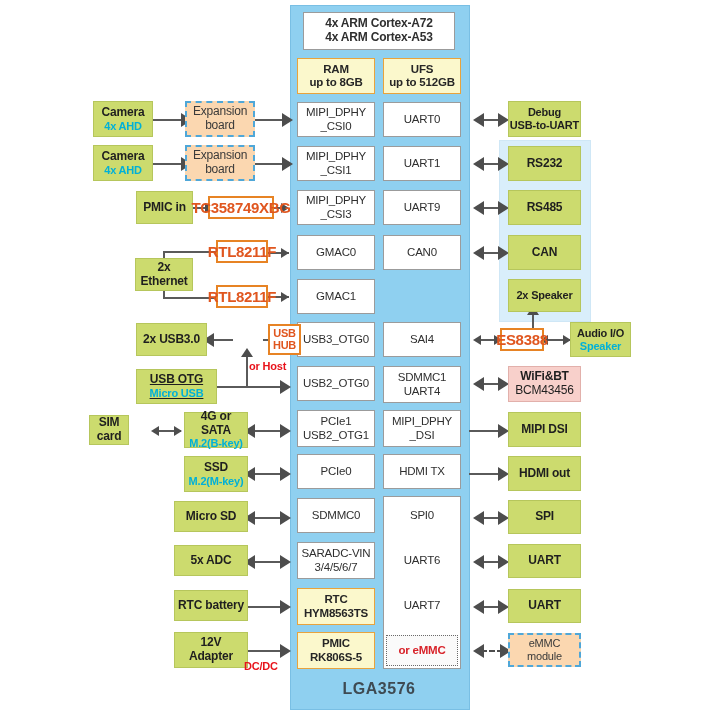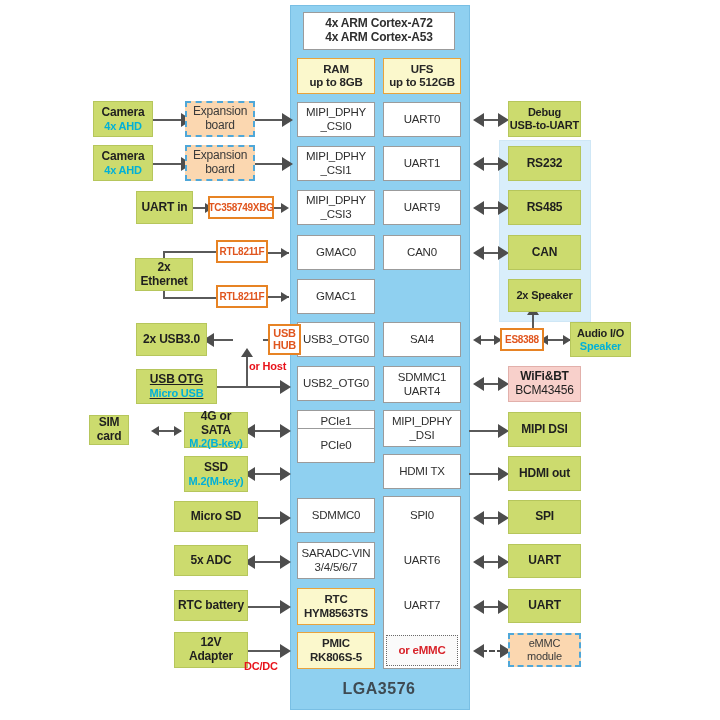--- a/index.html
+++ b/index.html
@@ -25,21 +25,21 @@
   .box .l1{display:block;}
   .box .l2{display:block;}
 
   
   .green{background:#ccdb6e;border:1px solid #b6c65c;color:#1f1f1f;font-weight:bold;font-size:12px;}
   
   .white{background:#ffffff;border:1px solid #9b9b9b;color:#2f2f2f;font-size:11.5px;}
   
   .yellow{background:#fbf8cc;border:1px solid #e8a33d;color:#262626;font-weight:bold;font-size:11.5px;}
   
-  .chip{background:#ffffff;border:2px solid #e78324;color:#e0561f;font-weight:bold;font-size:10px;letter-spacing:-0.3px;}
+  .chip{background:#ffffff;border:2px solid #e78324;color:#e0561f;font-weight:bold;font-size:15px;letter-spacing:-0.3px;}
   
   .peach-dash{background:#fbd7b0;border:2px dashed #4fa7d8;color:#3a3a3a;font-size:12px;}
   
   .pink{background:#f8d0cb;border:1px solid #e2b0ab;color:#1f1f1f;font-size:12px;}
   
   .dot-opt{background:#fafafa;border:1px dotted #6a6a6a;color:#d8232a;font-weight:bold;font-size:11.5px;}
 
   .sub{color:#00b0d8;font-weight:bold;font-size:11px;display:block;}
   .redlbl{position:absolute;color:#e8131b;font-weight:bold;font-size:11px;letter-spacing:-0.2px;}
 
@@ -237,21 +237,21 @@
   <div class="box white" style="left:297px;top:322px;width:78px;height:35px;">
     <span class="l1">USB3_OTG0</span>
   </div>
   <div class="box white" style="left:297px;top:366px;width:78px;height:35px;">
     <span class="l1">USB2_OTG0</span>
   </div>
   <div class="box white" style="left:297px;top:410px;width:78px;height:37px;">
     <span class="l1">PCIe1</span>
     <span class="l2">USB2_OTG1</span>
   </div>
-  <div class="box white" style="left:297px;top:428px;width:78px;height:35px;">
+  <div class="box white" style="left:297px;top:454px;width:78px;height:35px;">
     <span class="l1">PCIe0</span>
   </div>
   <div class="box white" style="left:297px;top:498px;width:78px;height:35px;">
     <span class="l1">SDMMC0</span>
   </div>
   <div class="box white" style="left:297px;top:542px;width:78px;height:37px;">
     <span class="l1">SARADC-VIN</span>
     <span class="l2">3/4/5/6/7</span>
   </div>
   <div class="box yellow" style="left:297px;top:588px;width:78px;height:37px;">
@@ -315,21 +315,21 @@
   <div class="box peach-dash" style="left:185px;top:101px;width:70px;height:36px;">
     <span class="l1">Expansion</span>
     <span class="l2">board</span>
   </div>
   <div class="box peach-dash" style="left:185px;top:145px;width:70px;height:36px;">
     <span class="l1">Expansion</span>
     <span class="l2">board</span>
   </div>
 
   <div class="box green" style="left:136px;top:191px;width:57px;height:33px;">
-    <span class="l1">UART in</span>
+    <span class="l1">PMIC in</span>
   </div>
   <div class="box chip" style="left:208px;top:196px;width:66px;height:23px;">
     <span class="l1">TC358749XBG</span>
   </div>
 
   <div class="box chip" style="left:216px;top:240px;width:52px;height:23px;">
     <span class="l1">RTL8211F</span>
   </div>
   <div class="box chip" style="left:216px;top:285px;width:52px;height:23px;">
     <span class="l1">RTL8211F</span>
@@ -357,21 +357,21 @@
   </div>
   <div class="box green" style="left:184px;top:412px;width:64px;height:36px;">
     <span class="l1">4G or SATA</span>
     <span class="sub">M.2(B-key)</span>
   </div>
 
   <div class="box green" style="left:184px;top:456px;width:64px;height:36px;">
     <span class="l1">SSD</span>
     <span class="sub">M.2(M-key)</span>
   </div>
-  <div class="box green" style="left:174px;top:501px;width:84px;height:31px;">
+  <div class="box green" style="left:174px;top:501px;width:74px;height:31px;">
     <span class="l1">Micro SD</span>
   </div>
   <div class="box green" style="left:174px;top:545px;width:74px;height:31px;">
     <span class="l1">5x ADC</span>
   </div>
   <div class="box green" style="left:174px;top:590px;width:74px;height:31px;">
     <span class="l1">RTC battery</span>
   </div>
   <div class="box green" style="left:174px;top:632px;width:74px;height:36px;">
     <span class="l1">12V</span>

